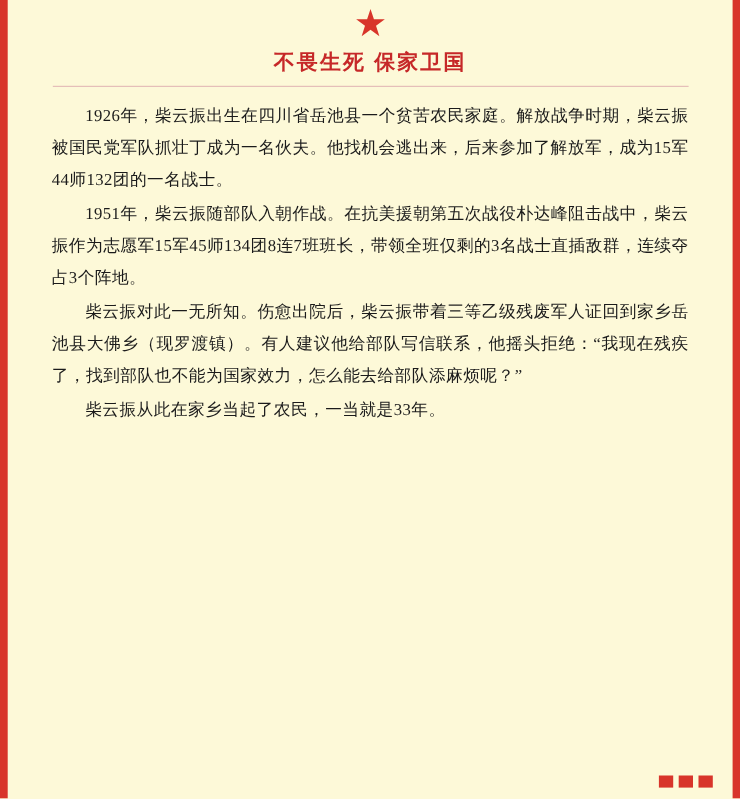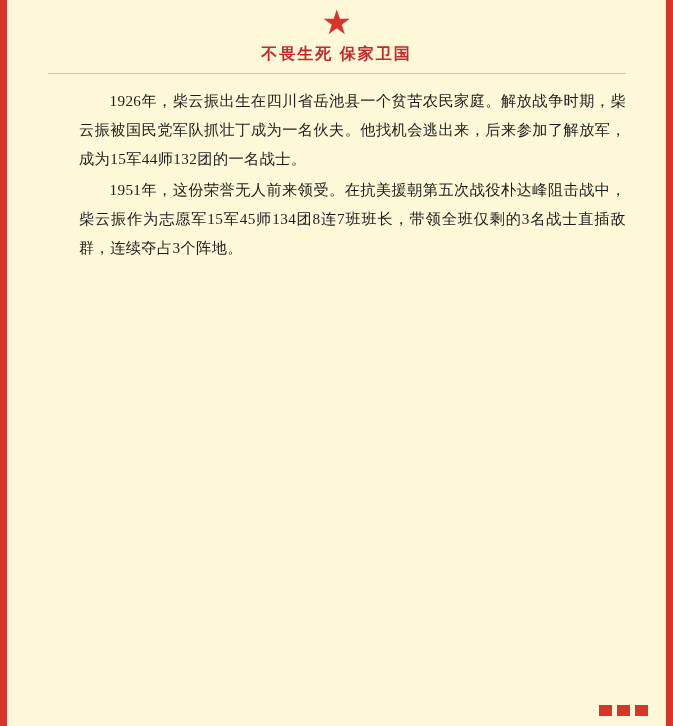--- a/index.html
+++ b/index.html
@@ -31,35 +31,34 @@
     display: inline-block;
     width: 30px;
     height: 29px;
     color: #d8352a;
     font-size: 34px;
     line-height: 30px;
   }
   .title {
     text-align: center;
     color: #c62828;
-    font-size: 16px;
+    font-size: 19px;
     font-weight: bold;
     letter-spacing: 2px;
     font-family: "Liberation Sans", "DejaVu Sans", sans-serif;
     padding: 2px 0 8px 0;
   }
   .divider {
     width: 578px;
     margin: 0 auto;
     border-top: 1px solid #e3b9b6;
     height: 0;
   }
   .content {
     padding: 12px 40px 0 40px;
-    margin-left: 32px;
   }
   .para {
     margin: 0 0 2px 0;
     font-size: 15.2px;
     line-height: 29px;
     color: #1b1b1b;
     text-align: justify;
     text-indent: 2em;
     letter-spacing: 0.4px;
   }
@@ -85,21 +84,23 @@
   <div class="star-wrap">
     <span class="star">★</span>
   </div>
 
   <div class="title">不畏生死 保家卫国</div>
 
   <div class="divider"></div>
 
   <div class="content">
     <p class="para">1926年，柴云振出生在四川省岳池县一个贫苦农民家庭。解放战争时期，柴云振被国民党军队抓壮丁成为一名伙夫。他找机会逃出来，后来参加了解放军，成为15军44师132团的一名战士。</p>
-    <p class="para">1951年，这份荣誉无人前来领受。在抗美援朝第五次战役朴达峰阻击战中，柴云振作为志愿军15军45师134团8连7班班长，带领全班仅剩的3名战士直插敌群，连续夺占3个阵地。</p>
+    <p class="para">1951年，柴云振随部队入朝作战。在抗美援朝第五次战役朴达峰阻击战中，柴云振作为志愿军15军45师134团8连7班班长，带领全班仅剩的3名战士直插敌群，连续夺占3个阵地。</p>
+    <p class="para">柴云振对此一无所知。伤愈出院后，柴云振带着三等乙级残废军人证回到家乡岳池县大佛乡（现罗渡镇）。有人建议他给部队写信联系，他摇头拒绝：“我现在残疾了，找到部队也不能为国家效力，怎么能去给部队添麻烦呢？”</p>
+    <p class="para">柴云振从此在家乡当起了农民，一当就是33年。</p>
   </div>
 
   <div class="footer-squares">
     <i></i>
     <i></i>
     <i></i>
   </div>
 
 </div>
 

